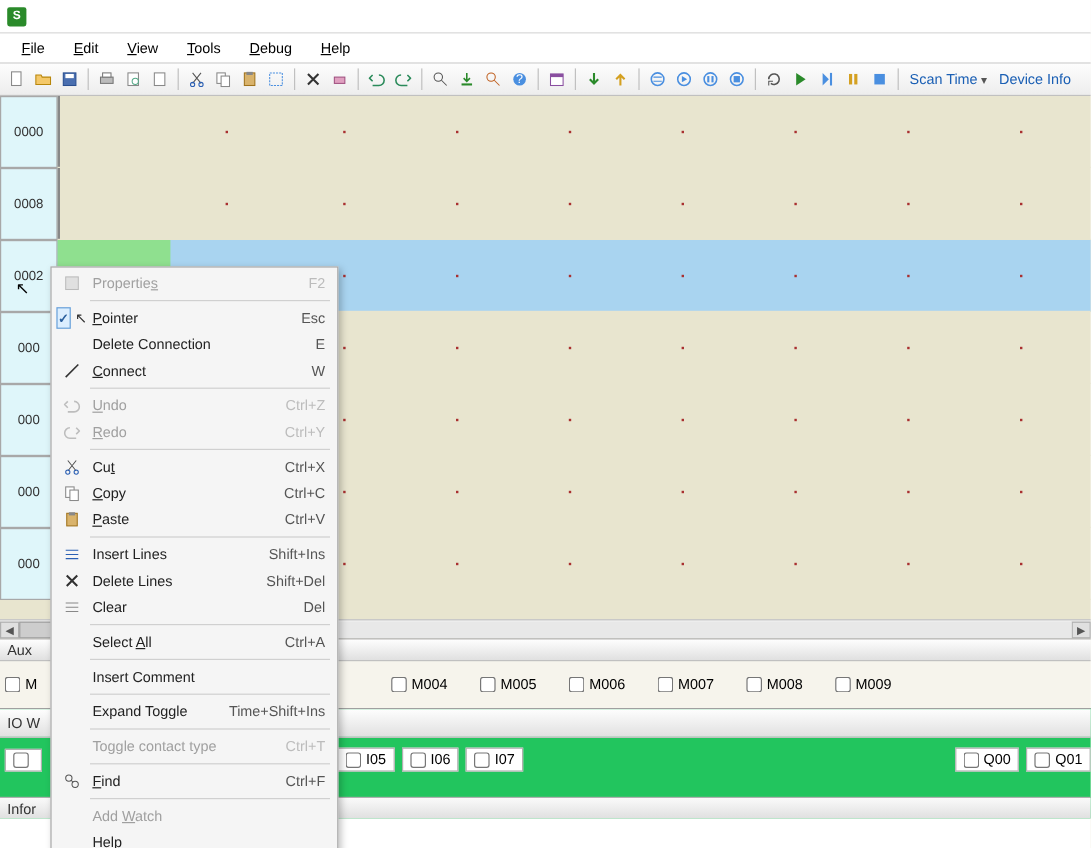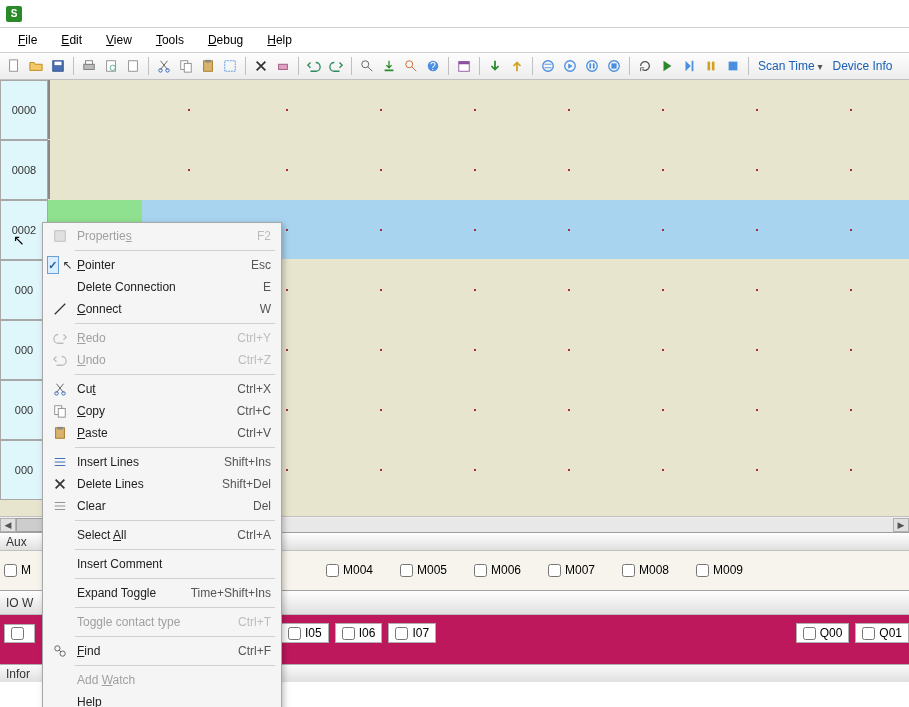--- a/index.html
+++ b/index.html
@@ -33,21 +33,21 @@
 .scrollbar-h .arrow { width: 16px; height: 14px; background: #e0e0e0; border: 1px solid #b0b0b0; display: flex; align-items: center; justify-content: center; font-size: 9px; color: #555; }
 .scrollbar-h .track { flex: 1; height: 14px; background: #e8e8e8; position: relative; }
 .scrollbar-h .thumb { position: absolute; left: 0; top: 0; height: 100%; width: 120px; background: #cdcdcd; border: 1px solid #a0a0a0; }
 
 .aux-panel { position: absolute; top: 532px; left: 0; right: 0; height: 58px; border-top: 1px solid #a0a0a0; background: #f6f4ec; }
 .aux-hdr { height: 18px; background: linear-gradient(#fefefe,#e0e0e0); border-bottom: 1px solid #c0c0c0; padding-left: 6px; display: flex; align-items: center; color: #333; }
 .aux-row { display: flex; align-items: center; height: 38px; padding-left: 4px; gap: 8px; overflow: hidden; }
 .aux-cell { display: flex; align-items: center; gap: 4px; width: 66px; }
 .aux-cell input[type=checkbox] { width: 13px; height: 13px; }
 
-.io-panel { position: absolute; top: 590px; left: 0; right: 0; height: 92px; border-top: 1px solid #a0a0a0; background: #be185d; }
+.io-panel { position: absolute; top: 590px; left: 0; right: 0; height: 92px; border-top: 1px solid #a0a0a0; background: #22c55e; }
 .io-hdr { height: 24px; background: linear-gradient(#fefefe,#e0e0e0); border-bottom: 1px solid #c0c0c0; padding-left: 6px; display: flex; align-items: center; color: #333; }
 .io-row { display: flex; align-items: center; height: 36px; padding-left: 4px; gap: 6px; overflow: hidden; position: relative; }
 .io-cell { display: flex; align-items: center; gap: 4px; border: 1px solid #b0b0b0; padding: 2px 6px; background: #fff; }
 .io-spacer { flex: 1; }
 
 .status-bar { position: absolute; bottom: 0; left: 0; right: 0; height: 18px; background: linear-gradient(#fafafa,#e0e0e0); border-top: 1px solid #b0b0b0; padding-left: 6px; display: flex; align-items: center; color: #333; }
 
 .ctx-menu { position: absolute; left: 42px; top: 222px; width: 240px; background: #f5f5f5; border: 1px solid #a8a8a8; box-shadow: 2px 2px 6px rgba(0,0,0,0.25); z-index: 1000; padding: 2px; }
 .ctx-item { display: flex; align-items: center; height: 22px; padding: 0 8px 0 4px; gap: 6px; color: #222; }
 .ctx-item .icon-slot { width: 22px; height: 18px; display: flex; align-items: center; justify-content: center; color: #555; font-size: 12px; }
@@ -455,34 +455,34 @@
           <path d="M2 14L14 2" stroke="#333" stroke-width="1.5"></path>
         </svg>
       </span>
       <span class="lbl"><span class="ul">C</span>onnect</span>
       <span class="sc">W</span>
     </div>
     <div class="ctx-sep"></div>
     <div class="ctx-item disabled">
       <span class="icon-slot">
         <svg class="svg-ico" viewBox="0 0 16 16">
+          <path d="M10 4a5 5 0 0 1 0 10H4M4 4l-3 3 3 3" fill="none" stroke="#bdbdbd" stroke-width="1.5"></path>
+        </svg>
+      </span>
+      <span class="lbl"><span class="ul">U</span>ndo</span>
+      <span class="sc">Ctrl+Z</span>
+    </div>
+    <div class="ctx-item disabled">
+      <span class="icon-slot">
+        <svg class="svg-ico" viewBox="0 0 16 16">
           <path d="M6 4a5 5 0 0 0 0 10h6M12 4l3 3-3 3" fill="none" stroke="#bdbdbd" stroke-width="1.5"></path>
         </svg>
       </span>
       <span class="lbl"><span class="ul">R</span>edo</span>
       <span class="sc">Ctrl+Y</span>
-    </div>
-    <div class="ctx-item disabled">
-      <span class="icon-slot">
-        <svg class="svg-ico" viewBox="0 0 16 16">
-          <path d="M10 4a5 5 0 0 1 0 10H4M4 4l-3 3 3 3" fill="none" stroke="#bdbdbd" stroke-width="1.5"></path>
-        </svg>
-      </span>
-      <span class="lbl"><span class="ul">U</span>ndo</span>
-      <span class="sc">Ctrl+Z</span>
     </div>
     <div class="ctx-sep"></div>
     <div class="ctx-item">
       <span class="icon-slot">
         <svg class="svg-ico" viewBox="0 0 16 16">
           <path d="M4 2l8 10M12 2l-8 10" stroke="#555"></path>
           <circle cx="4" cy="13" r="2" fill="none" stroke="#2a5fb4"></circle>
           <circle cx="12" cy="13" r="2" fill="none" stroke="#2a5fb4"></circle>
         </svg>
       </span>

